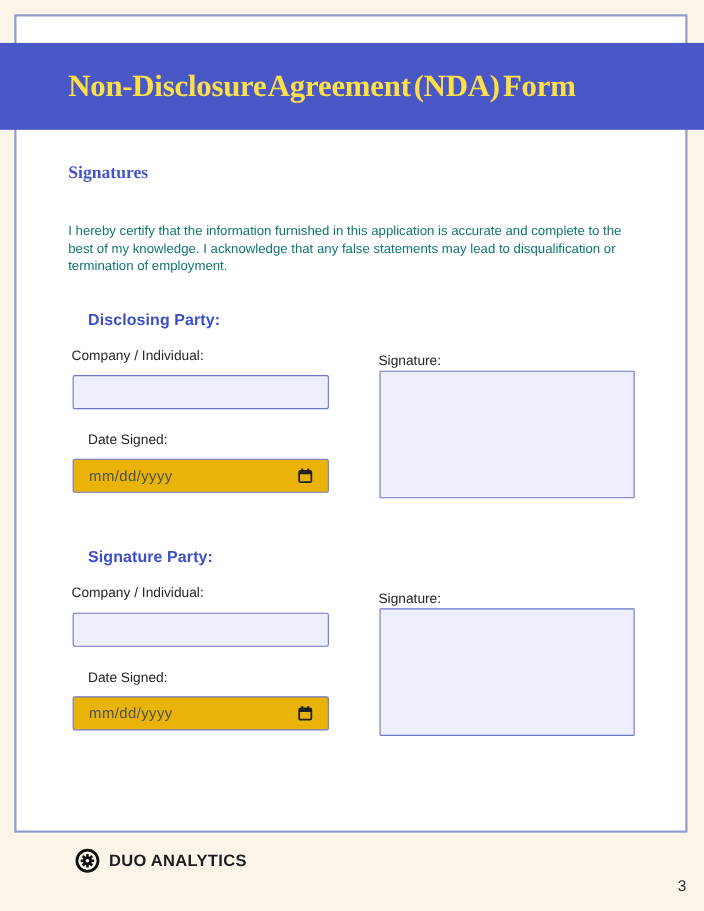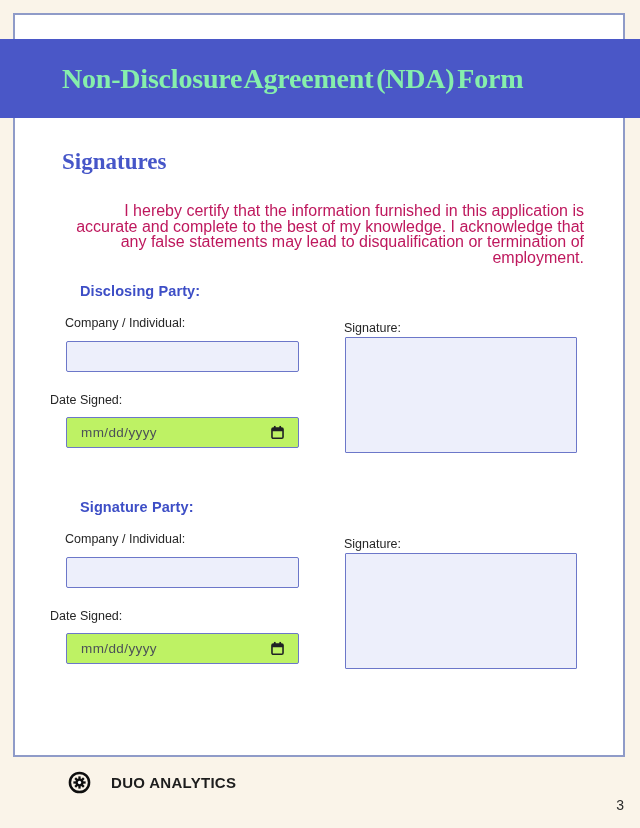--- a/index.html
+++ b/index.html
@@ -28,44 +28,43 @@
     width: 640px; height: 79px;
     background: #4A57C7;
     display: flex;
     align-items: center;
     z-index: 5;
   }
   .banner h1 {
     font-family: "Liberation Serif", "DejaVu Serif", serif;
     font-weight: 700;
     font-size: 28px;
-    color: #86efac;
+    color: #fde047;
     padding-left: 62px;
     letter-spacing: -0.2px;
     word-spacing: -4px;
     white-space: nowrap;
   }
 
   .section-heading {
     position: absolute;
     left: 62px; top: 149px;
     font-family: "Liberation Serif", "DejaVu Serif", serif;
     font-weight: 700;
-    font-size: 23px;
+    font-size: 16px;
     color: #4656C8;
   }
 
   .intro {
     position: absolute;
     left: 62px; top: 203px;
     width: 522px;
-    font-size: 16px;
+    font-size: 12px;
     line-height: 15.5px;
-    color: #be185d;
-    text-align: right;
+    color: #0f766e;
   }
 
   .party { position: absolute; left: 0; width: 640px; height: 180px; }
   .party.disclosing { top: 283px; }
   .party.receiving  { top: 499px; }
 
   .party-title {
     position: absolute;
     left: 63px; top: 0;
     font-size: 14.5px;
@@ -73,42 +72,42 @@
     color: #3D4EC6;
     letter-spacing: 0.1px;
     margin-left: 17px;
   }
   .field-label {
     position: absolute;
     font-size: 12.5px;
     color: #262626;
   }
   .label-company { left: 65px; top: 33px; text-align: center; }
-  .label-date    { left: 50px; top: 110px; }
+  .label-date    { left: 80px; top: 110px; }
   .label-signature { left: 344px; top: 38px; }
 
   .text-input {
     position: absolute;
     left: 66px; top: 58px;
     width: 233px; height: 31px;
     background: #EDEFFB;
     border: 1.5px solid #6C77C9;
     border-radius: 2px;
     font-family: "Liberation Sans", sans-serif;
     font-size: 13px;
     color: #222;
     padding: 0 10px;
     outline: none;
   }
 
   .date-input {
     position: absolute;
     left: 66px; top: 134px;
     width: 233px; height: 31px;
-    background: #bef264;
+    background: #eab308;
     border: 1.5px solid #6C77C9;
     border-radius: 2px;
     display: flex;
     align-items: center;
     justify-content: space-between;
     padding: 0 13px 0 14px;
     cursor: text;
   }
   .date-placeholder {
     font-size: 13.5px;
@@ -124,21 +123,21 @@
     background: #EDEFFB;
     border: 1.5px solid #6C77C9;
     border-radius: 1px;
   }
 
   .footer {
     position: absolute;
     left: 68px; top: 771px;
     display: flex;
     align-items: center;
-    gap: 20px;
+    gap: 8px;
   }
   .gear-logo { width: 23px; height: 23px; display: block; }
   .brand-name {
     font-size: 15px;
     font-weight: 700;
     color: #1D1D1D;
     letter-spacing: 0.3px;
   }
 
   .page-number {

